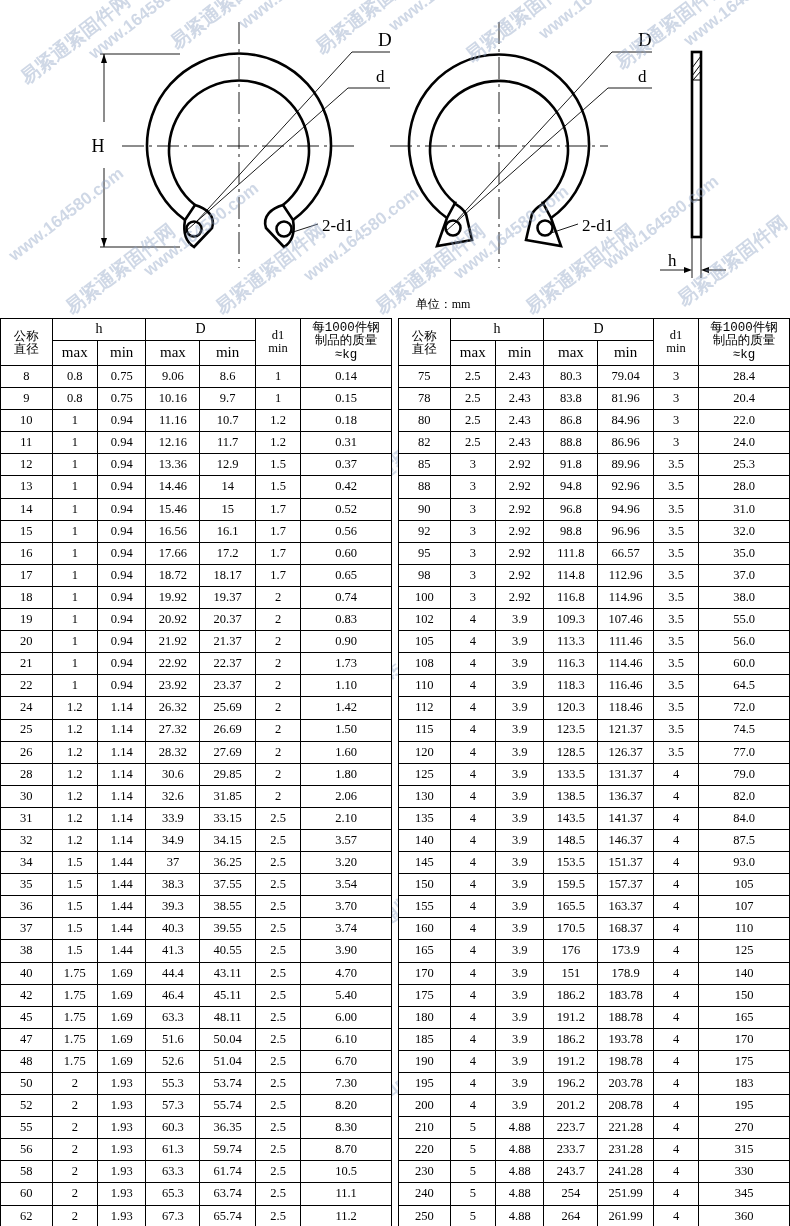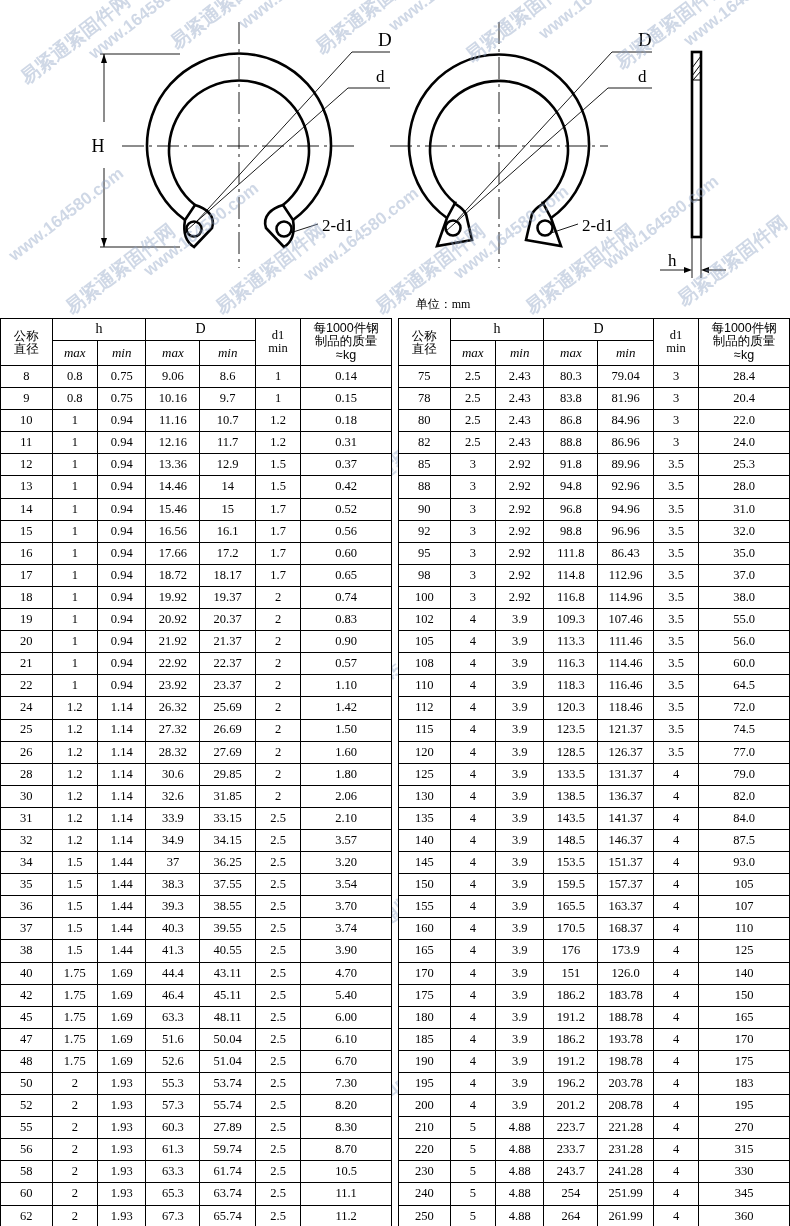--- a/index.html
+++ b/index.html
@@ -56,27 +56,27 @@
     vertical-align:middle;
     font-weight:normal;
     font-size:12.5px;
     line-height:1.05;
     padding:0;
     height:21.1px;
     background:#fff;
   }
   table.spec th{font-size:12.5px;}
   table.spec th.grp{font-size:14px;height:21px;}
-  table.spec th.sub{font-size:13px;height:24px;font-style:italic;}
+  table.spec th.sub{font-size:15px;height:24px;}
   th.cn{
     font-family:"DejaVu Sans","Liberation Sans",sans-serif;
     font-size:11.5px;line-height:1.12;
   }
   th.cn2{
-    font-family:Liberation Sans, sans-serif;
+    font-family:Liberation Mono, monospace;
     font-size:10.5px;line-height:1.18;
   }
   th.d1h{font-size:12.5px;line-height:1.25;}
 
   
   col.c-dia{width:13.2%;}
   col.c-hmax{width:11.6%;}
   col.c-hmin{width:12.4%;}
   col.c-dmax{width:13.8%;}
   col.c-dmin{width:14.2%;}
@@ -420,21 +420,21 @@
               <td>2</td>
               <td>0.90</td>
             </tr>
             <tr>
               <td>21</td>
               <td>1</td>
               <td>0.94</td>
               <td>22.92</td>
               <td>22.37</td>
               <td>2</td>
-              <td>0.57</td>
+              <td>1.73</td>
             </tr>
             <tr>
               <td>22</td>
               <td>1</td>
               <td>0.94</td>
               <td>23.92</td>
               <td>23.37</td>
               <td>2</td>
               <td>1.10</td>
             </tr>
@@ -607,21 +607,21 @@
               <td>57.3</td>
               <td>55.74</td>
               <td>2.5</td>
               <td>8.20</td>
             </tr>
             <tr>
               <td>55</td>
               <td>2</td>
               <td>1.93</td>
               <td>60.3</td>
-              <td>27.89</td>
+              <td>36.35</td>
               <td>2.5</td>
               <td>8.30</td>
             </tr>
             <tr>
               <td>56</td>
               <td>2</td>
               <td>1.93</td>
               <td>61.3</td>
               <td>59.74</td>
               <td>2.5</td>
@@ -765,21 +765,21 @@
               <td>98.8</td>
               <td>96.96</td>
               <td>3.5</td>
               <td>32.0</td>
             </tr>
             <tr>
               <td>95</td>
               <td>3</td>
               <td>2.92</td>
               <td>111.8</td>
-              <td>86.43</td>
+              <td>66.57</td>
               <td>3.5</td>
               <td>35.0</td>
             </tr>
             <tr>
               <td>98</td>
               <td>3</td>
               <td>2.92</td>
               <td>114.8</td>
               <td>112.96</td>
               <td>3.5</td>
@@ -936,21 +936,21 @@
               <td>176</td>
               <td>173.9</td>
               <td>4</td>
               <td>125</td>
             </tr>
             <tr>
               <td>170</td>
               <td>4</td>
               <td>3.9</td>
               <td>151</td>
-              <td>126.0</td>
+              <td>178.9</td>
               <td>4</td>
               <td>140</td>
             </tr>
             <tr>
               <td>175</td>
               <td>4</td>
               <td>3.9</td>
               <td>186.2</td>
               <td>183.78</td>
               <td>4</td>

